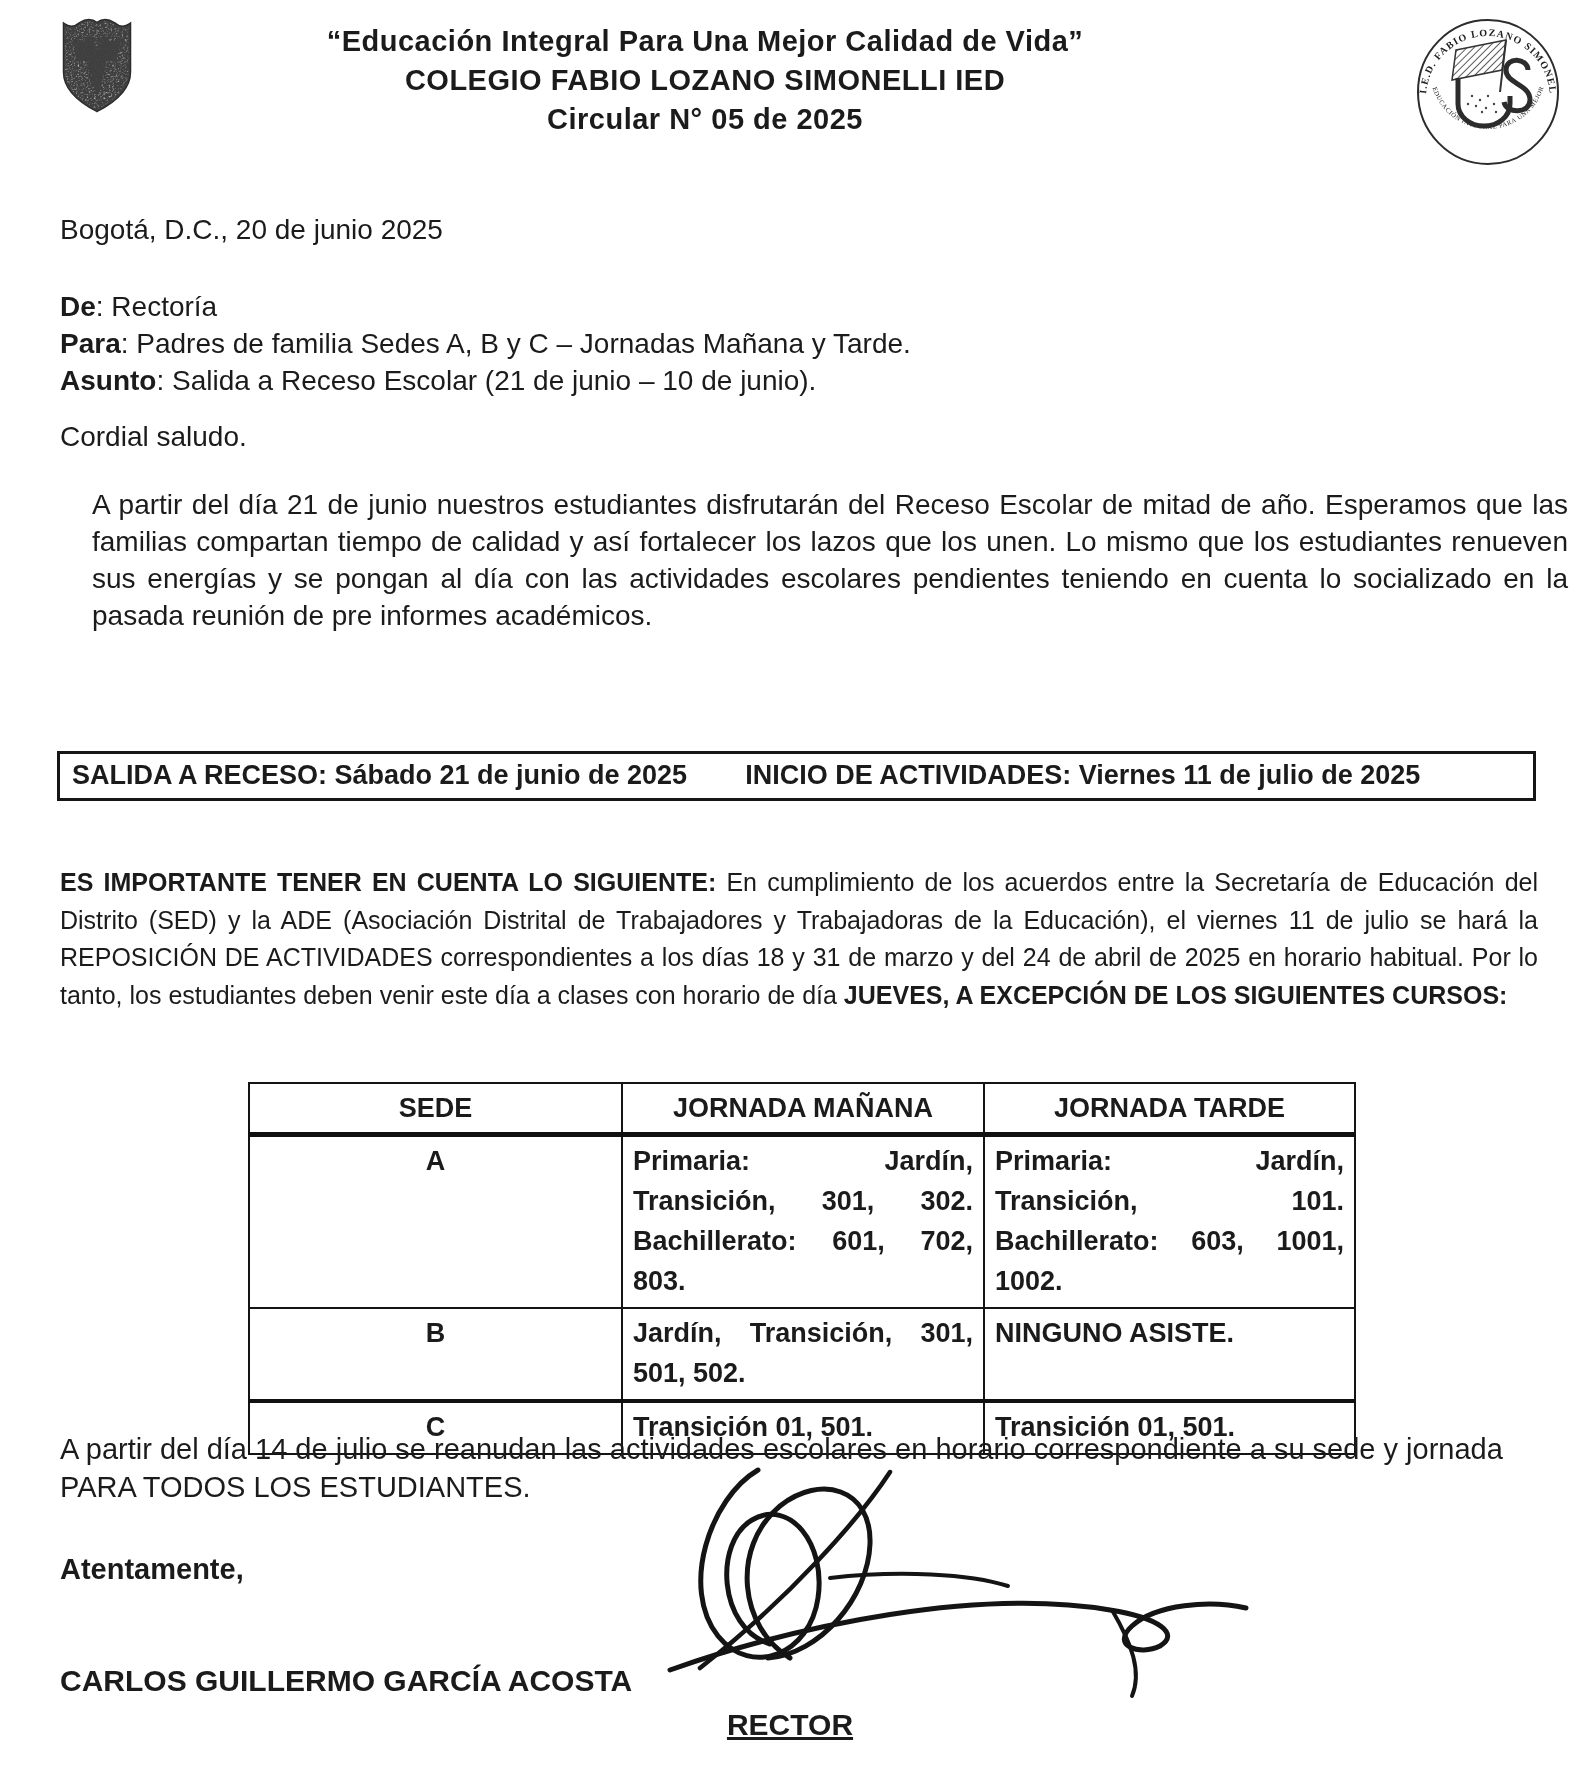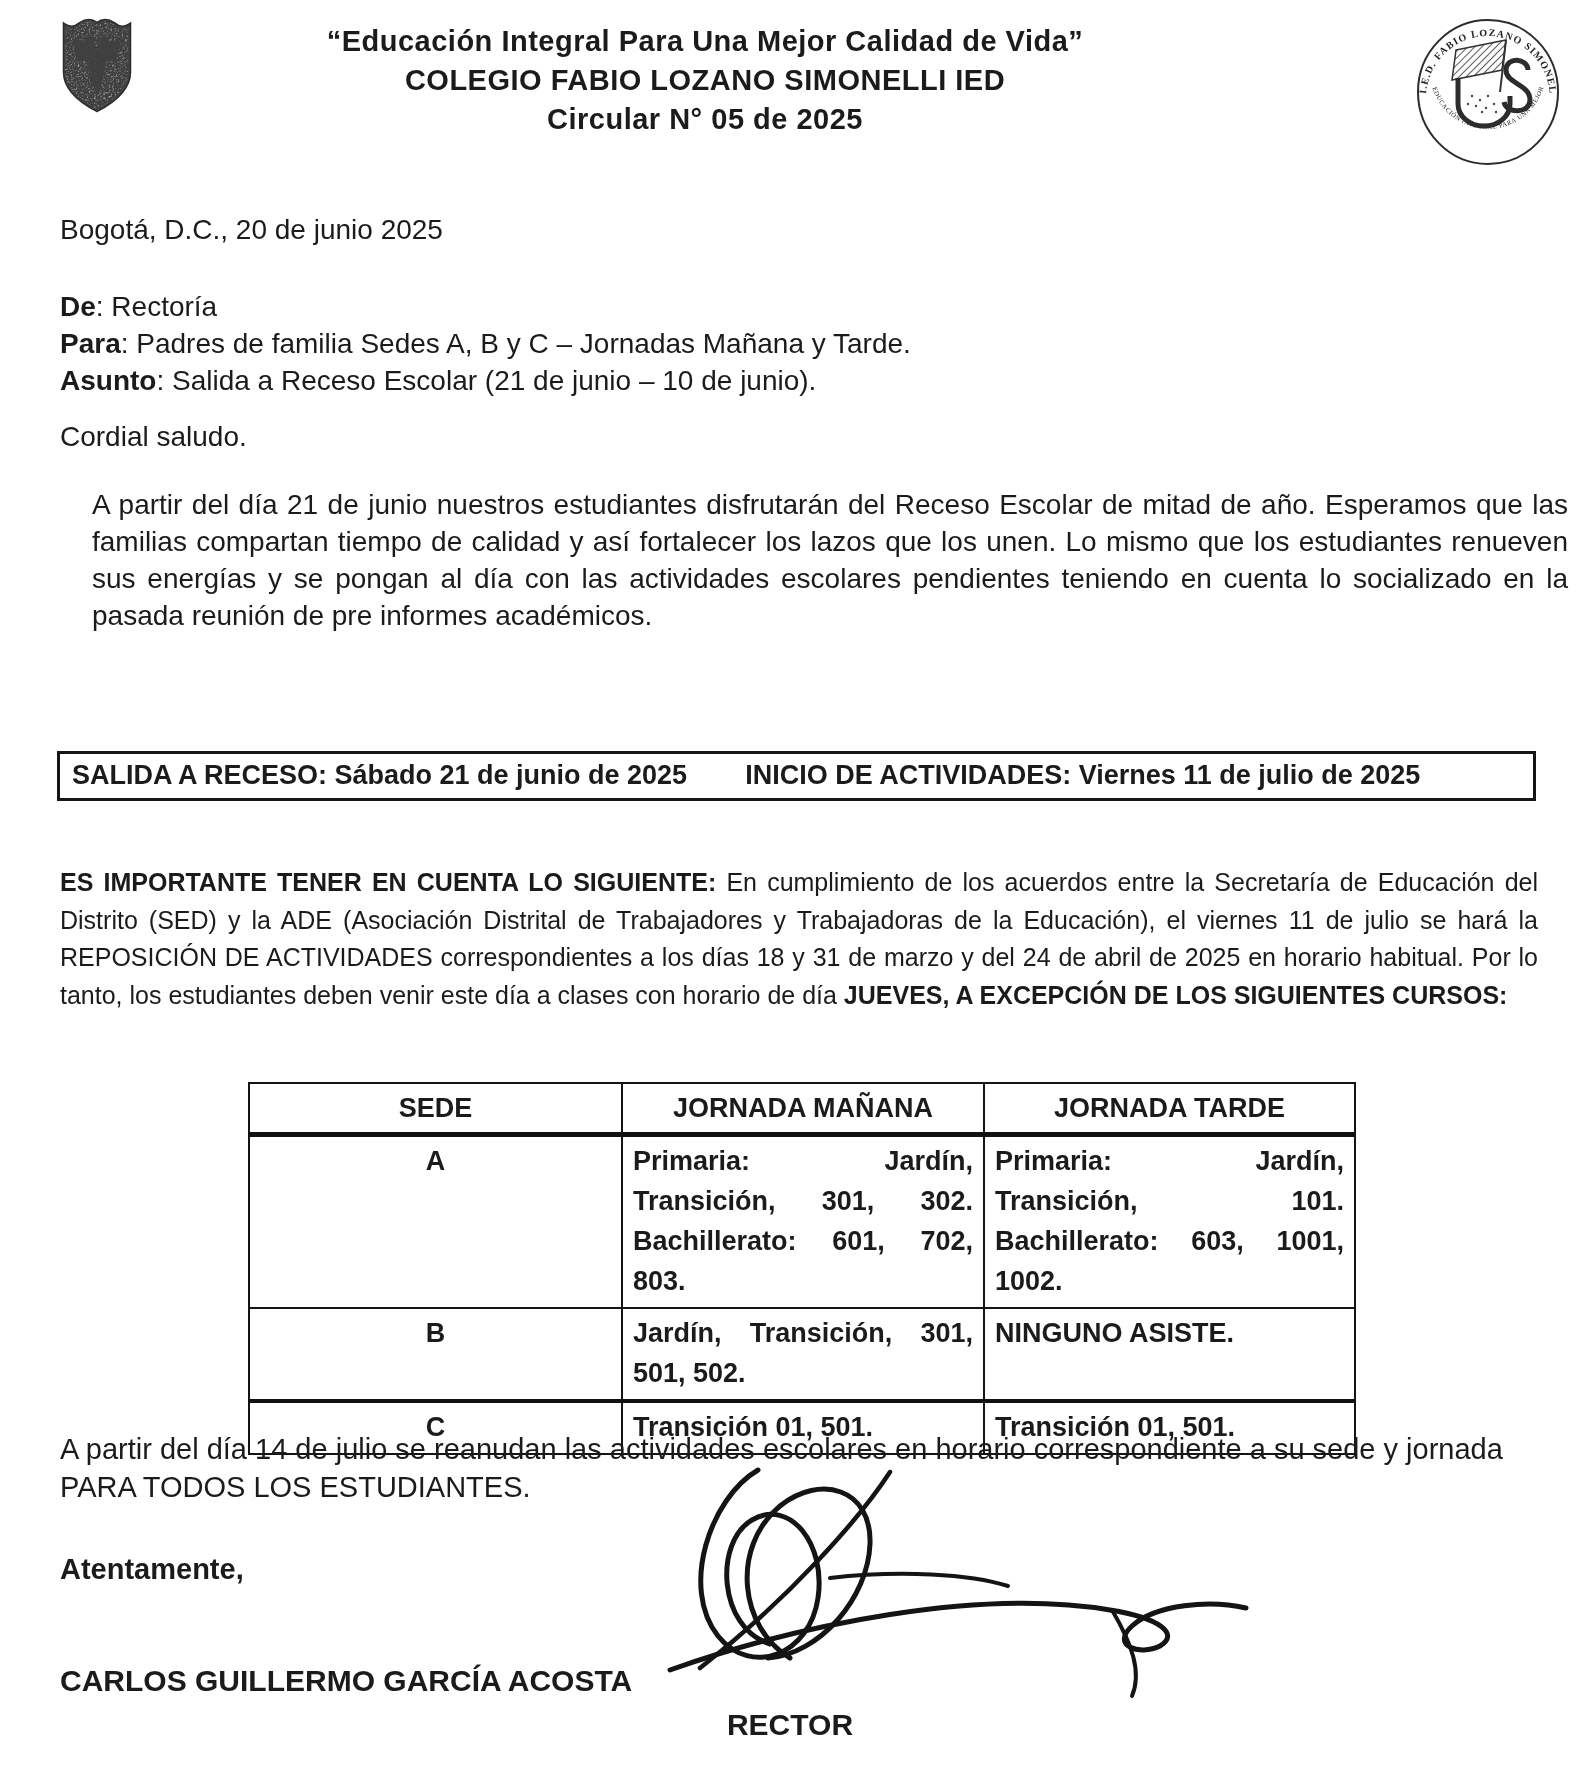--- a/index.html
+++ b/index.html
@@ -57,21 +57,21 @@
     text-align:center;border-bottom:5px solid #111;
     padding:4px 22px;
   }
   table.courses td.sede{text-align:center;}
   table.courses td.cell{text-align:justify;}
   table.courses tr.rowB td{border-bottom:4px solid #111;}
   col.c1{width:373px;} col.c2{width:362px;} col.c3{width:371px;}
   .p3{left:60px;top:1430px;width:1480px;font-weight:normal;font-size:29px;line-height:38px;}
   .valediction{left:60px;top:1553px;font-weight:bold;font-size:29px;}
   .signame{left:60px;top:1664px;width:1460px;font-weight:bold;font-size:30px;}
-  .sigtitle{left:60px;top:1708px;width:1460px;text-align:center;font-weight:bold;font-size:30px;}
+  .sigtitle{left:60px;top:1708px;width:1460px;text-align:center;font-weight:bold;font-size:30px;text-decoration:underline;}
   .signature{left:640px;top:1458px;z-index:3;}
 </style>
 </head>
 <body>
 
 <div class="page">
 
   <div class="abs crest">
     <svg width="74" height="100" viewBox="0 0 74 100">
       <defs>

